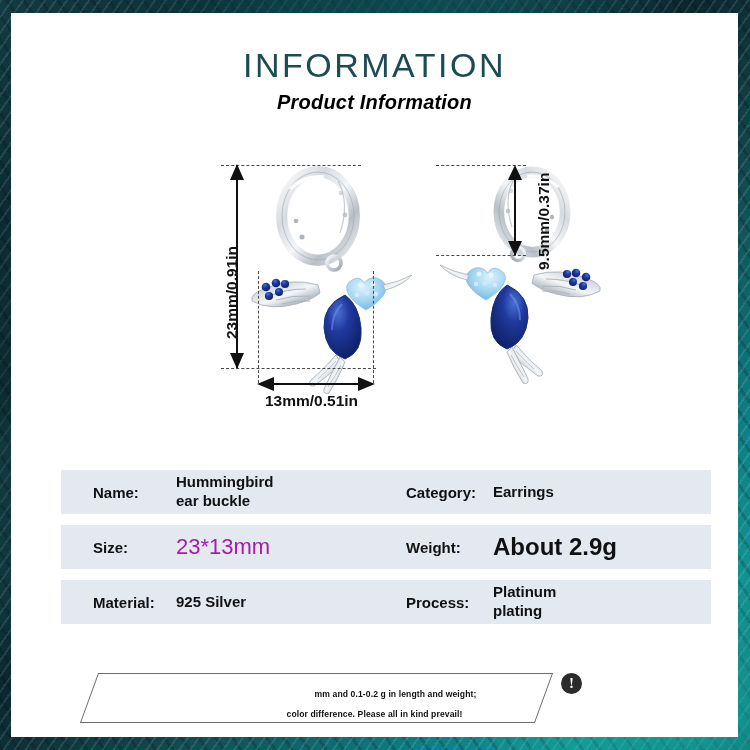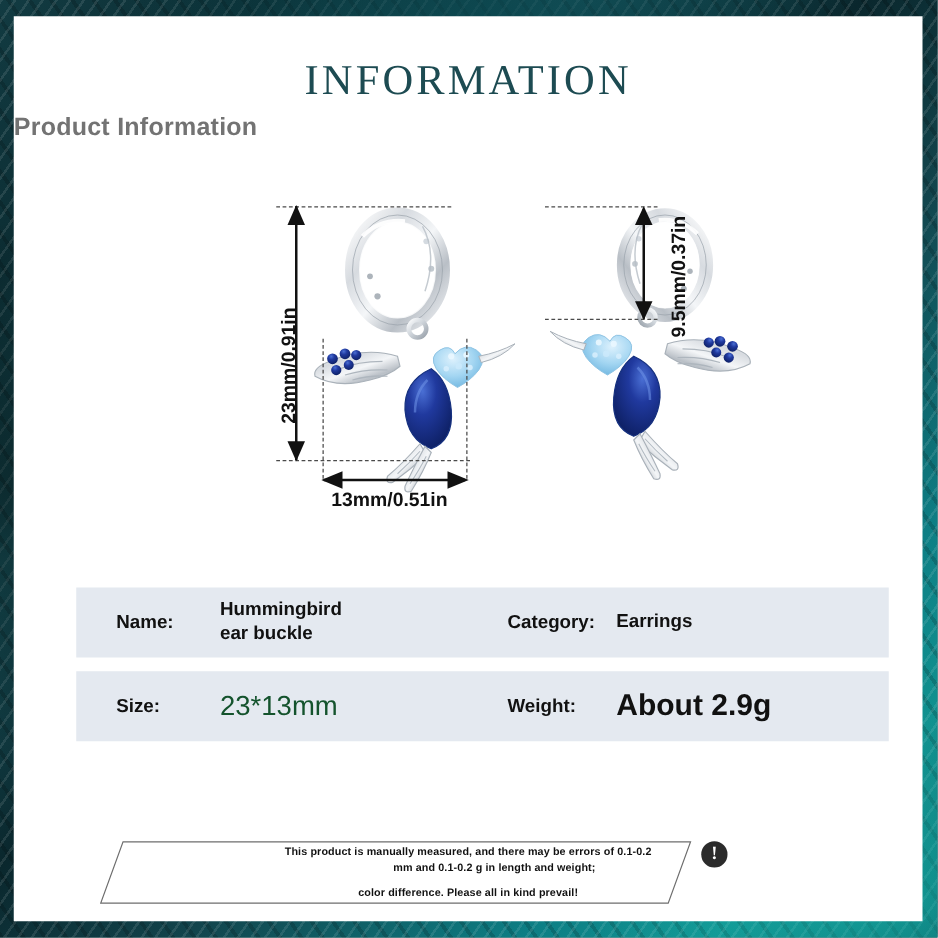--- a/index.html
+++ b/index.html
@@ -36,29 +36,29 @@
   #card {
     position:absolute; left:11px; top:13px;
     width:727px; height:724px;
     background:#ffffff;
   }
 
   
   #title {
     position:absolute; left:0; top:33px; width:100%;
     text-align:center;
-    font-family:Liberation Serif, serif;
+    font-family:Liberation Sans, sans-serif;
     font-size:34px; letter-spacing:2.5px;
     color:#1d4b52; font-weight:400;
   }
   #subtitle {
     position:absolute; left:0; top:78px; width:100%;
-    text-align:left;
+    text-align:center;
     font-size:20px; font-weight:bold;
-    color:#737373; letter-spacing:.2px;
+    color:#000000; letter-spacing:.2px;font-style:italic;
   }
 
   
   #photo { position:absolute; left:150px; top:130px; width:450px; height:290px; }
 
   .dimlabel{
     position:absolute; font-size:15.5px; font-weight:bold;
     color:#111; white-space:nowrap;
   }
   .vert-l { transform:rotate(-90deg); transform-origin:left top; }
@@ -69,33 +69,33 @@
   }
   .dashvert{
     position:absolute; width:0;
     border-left:1.4px dashed #4a4a4a;
   }
   .solidline{ position:absolute; background:#111; }
 
   
   #table { position:absolute; left:50px; top:457px; width:650px; }
   .row{
-    position:relative; height:56px;
+    position:relative; height:44px;
     background:#e4e9f0;
     margin-bottom:11px;
   }
   .cell-label{
     position:absolute; top:50%; transform:translateY(-50%);
     font-size:15px; font-weight:bold; color:#111;
   }
   .cell-value{
     position:absolute; top:50%; transform:translateY(-50%);
     font-size:15px; font-weight:bold; color:#111; line-height:1.25;
   }
-  .v-thin { font-weight:500; color:#14532d; font-size:22px; }
+  .v-thin { font-weight:500; color:#a21caf; font-size:22px; }
   .v-big  { font-size:24px; }
   .l1 { left:32px; }
   .v1 { left:115px; }
   .l2 { left:345px; }
   .v2 { left:432px; }
 
   
   #disclaimer{ position:absolute; left:0; top:652px; width:727px; height:72px; }
   #para{
     position:absolute; left:78px; top:8px;
@@ -276,23 +276,29 @@
       <div class="cell-value v2">Earrings</div>
     </div>
 
     <div class="row">
       <div class="cell-label l1">Size:</div>
       <div class="cell-value v1 v-thin">23*13mm</div>
       <div class="cell-label l2">Weight:</div>
       <div class="cell-value v2 v-big">About 2.9g</div>
     </div>
 
+    <div class="row">
+      <div class="cell-label l1">Material:</div>
+      <div class="cell-value v1">925 Silver</div>
+      <div class="cell-label l2">Process:</div>
+      <div class="cell-value v2" style="white-space:pre-line;">Platinum
+plating</div>
+    </div>
   </div>
 
   <div id="disclaimer">
     <div id="para"></div>
-    <div class="dtext" style="top:11px;">This product is manually measured, and there may be errors of 0.1-0.2</div>
     <div class="dtext" style="top:24px;padding-left:42px;">mm and 0.1-0.2 g in length and weight;</div>
     <div class="dtext" style="top:44px;">color difference. Please all in kind prevail!</div>
     <div id="warn">!</div>
   </div>
 
 </div>
 
 </body></html>

